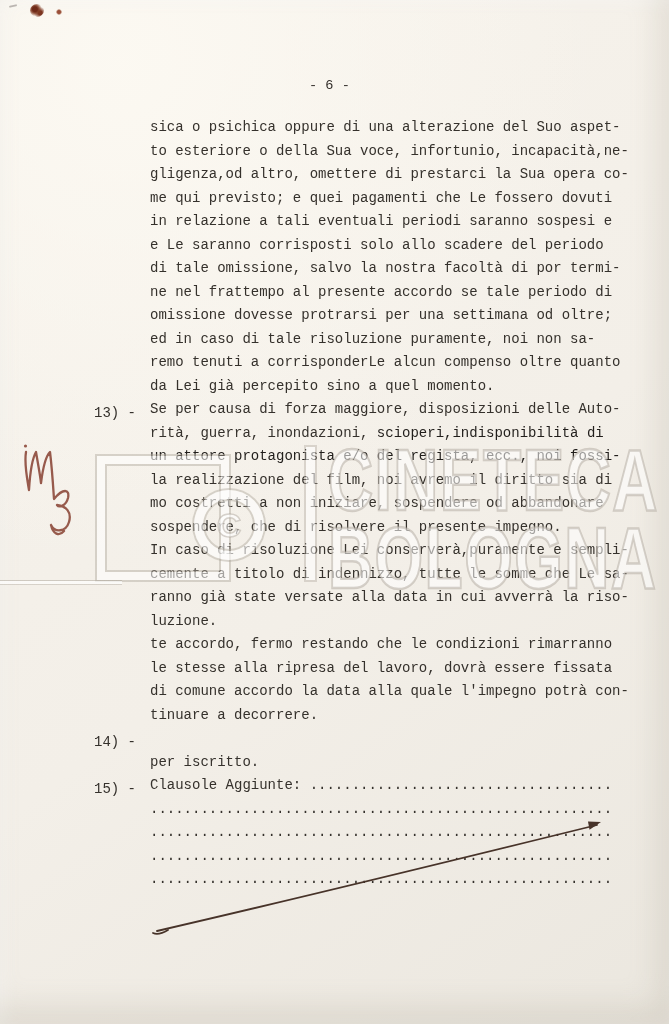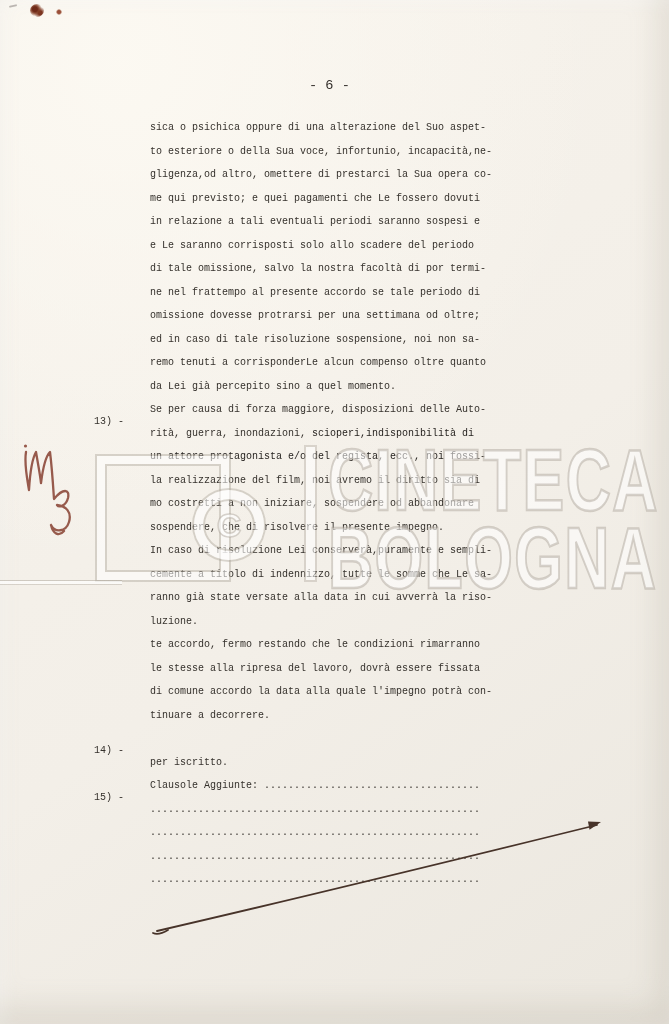--- a/index.html
+++ b/index.html
@@ -14,24 +14,24 @@
       radial-gradient(130% 90% at 18% 6%, rgba(252,249,242,0.95) 0%, rgba(244,240,233,0) 55%),
       linear-gradient(145deg,#f7f3ec 0%,#f3efe8 55%,#ebe7df 100%);
     box-shadow: inset -10px -16px 30px rgba(150,140,122,0.20), inset 4px 2px 16px rgba(255,255,255,0.5);
   }
   .page-number{
     position:absolute;left:309px;top:74px;
     font-size:13.6px;line-height:23.5px;color:#332f2b;white-space:pre;
   }
   .textblock{
     position:absolute;left:150px;top:116px;width:482px;
-    font-size:10px;line-height:23.5px;color:#35312c;
+    font-size:14px;line-height:23.5px;color:#35312c;
   }
   .line{position:relative;white-space:pre;height:23.5px;}
-  .marker{position:absolute;left:-56px;top:12px;color:#35312c;}
+  .marker{position:absolute;left:-56px;top:4px;color:#35312c;}
   .seg.b{font-weight:normal;color:#211e1b;}
 
   
   .wm{position:absolute;inset:0;pointer-events:none;}
   .wm-square{
     position:absolute;left:97px;top:456px;width:116px;height:108px;
     border:8px solid rgba(255,255,255,0.55);
     box-shadow:0 0 0 2px rgba(175,168,158,0.45), inset 0 0 0 2px rgba(175,168,158,0.45);
   }
   .wm-circle{
@@ -99,21 +99,21 @@
   <div class="textblock" id="textblock">
       <div class="line"><span class="seg">sica o psichica oppure di una alterazione del Suo aspet-</span></div>
       <div class="line"><span class="seg">to esteriore o della Sua voce, infortunio, incapacità,ne-</span></div>
       <div class="line"><span class="seg">gligenza,od altro, omettere di prestarci la Sua opera co-</span></div>
       <div class="line"><span class="seg">me qui previsto; e quei pagamenti che Le fossero dovuti</span></div>
       <div class="line"><span class="seg">in relazione a tali eventuali periodi saranno sospesi e</span></div>
       <div class="line"><span class="seg">e Le saranno corrisposti solo allo scadere del periodo</span></div>
       <div class="line"><span class="seg">di tale omissione, salvo la nostra facoltà di por termi-</span></div>
       <div class="line"><span class="seg">ne nel frattempo al presente accordo se tale periodo di</span></div>
       <div class="line"><span class="seg">omissione dovesse protrarsi per una settimana od oltre;</span></div>
-      <div class="line"><span class="seg">ed in caso di tale risoluzione sospensione, noi non sa-</span></div>
+      <div class="line"><span class="seg">ed in caso di tale risoluzione puramente, noi non sa-</span></div>
       <div class="line"><span class="seg">remo tenuti a corrisponderLe alcun compenso oltre quanto</span></div>
       <div class="line"><span class="seg">da Lei già percepito sino a quel momento.</span></div>
       <div class="line"><span class="marker">13) -</span><span class="seg">Se per causa di forza maggiore, disposizioni delle Auto-</span></div>
       <div class="line"><span class="seg">rità, guerra, inondazioni, </span><span class="seg b">scioperi,indisponibilità di</span></div>
       <div class="line"><span class="seg b">un attore protagonista e/o del regista, ecc., noi fossi-</span></div>
       <div class="line"><span class="seg">la realizzazione del film, noi avremo il diritto sia di</span></div>
       <div class="line"><span class="seg">mo costretti a non iniziare, sospendere od abbandonare</span></div>
       <div class="line"><span class="seg">sospendere, che di risolvere il presente impegno.</span></div>
       <div class="line"><span class="seg">In caso di risoluzione Lei conserverà,puramente e sempli-</span></div>
       <div class="line"><span class="seg">cemente a titolo di indennizzo, tutte le somme che Le sa-</span></div>

